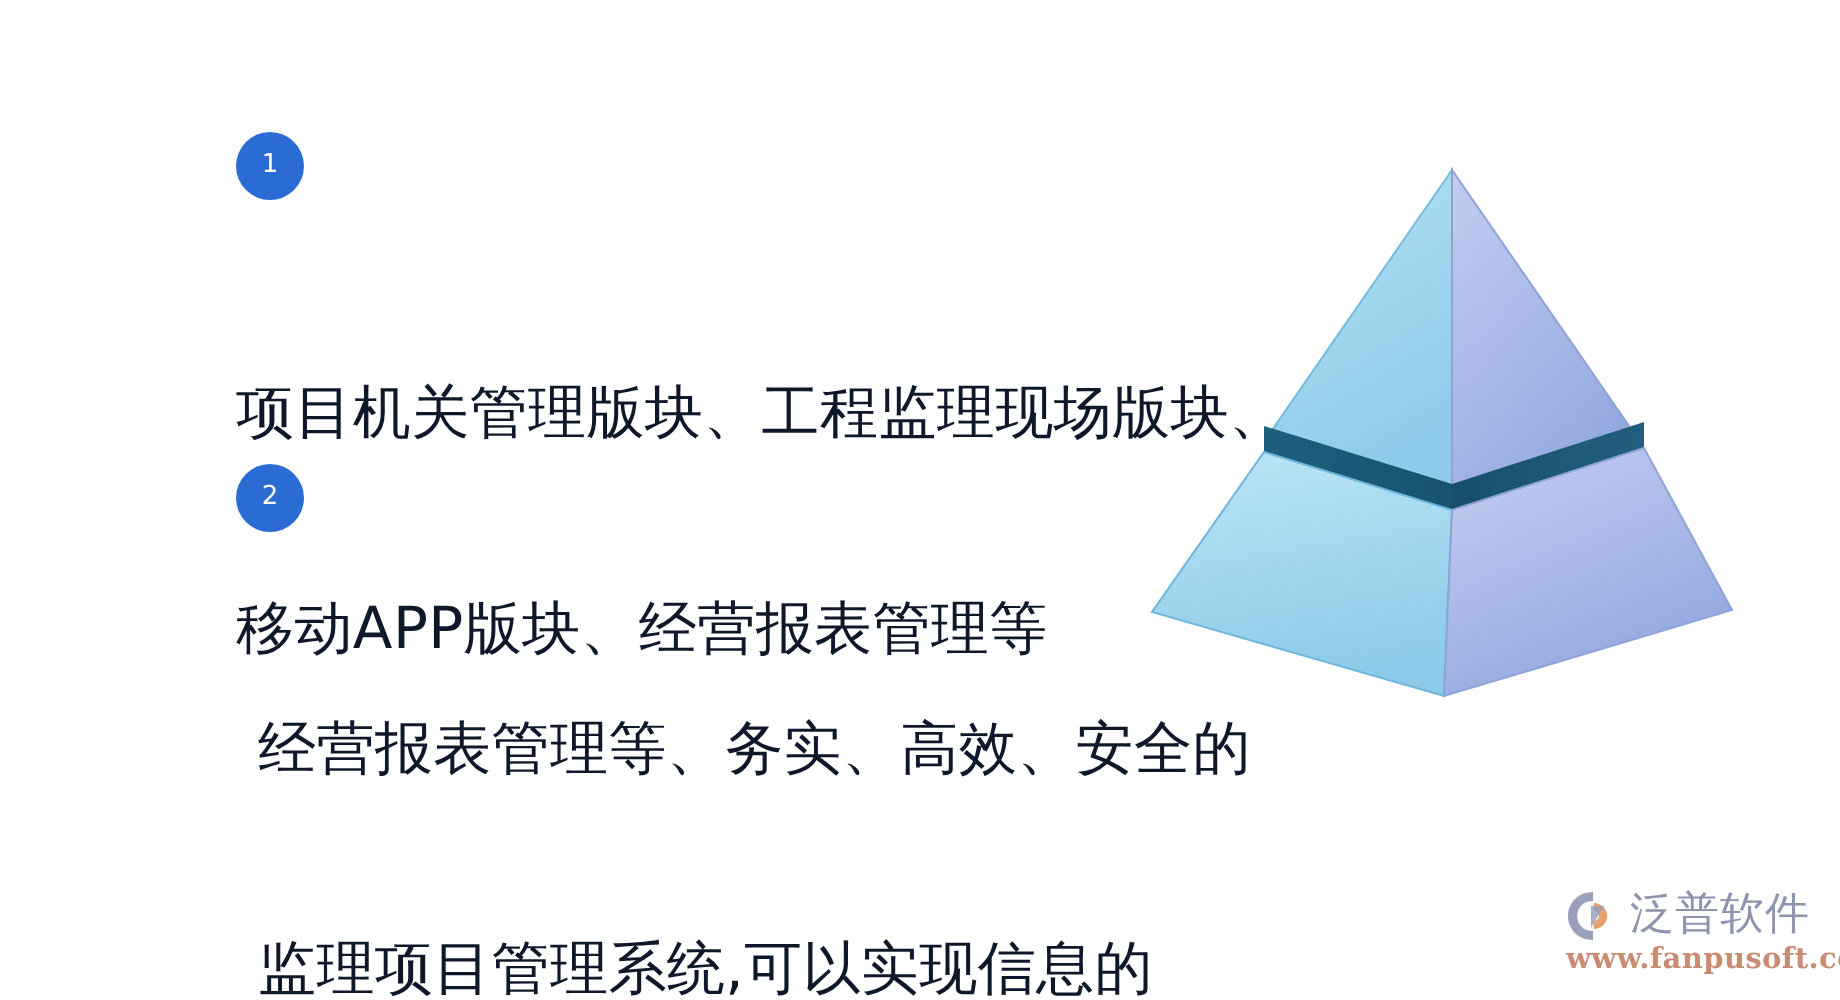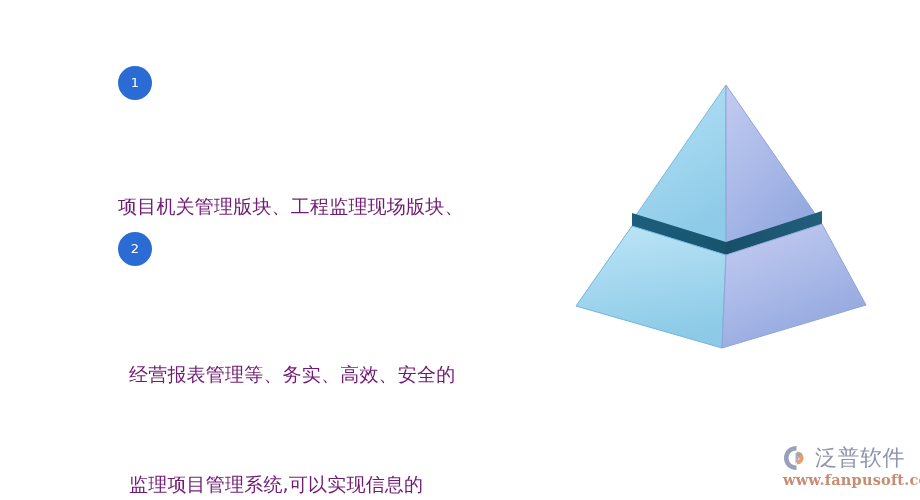--- a/index.html
+++ b/index.html
@@ -36,22 +36,22 @@
     text-align: center;
     font-family: "DejaVu Sans", "Liberation Sans", sans-serif;
     letter-spacing: 0;
   }
   #badge-1 { left: 118px; top: 66px; }
   #badge-2 { left: 118px; top: 232px; }
 
   
   .para {
     position: absolute;
-    color: #701a75;
-    font-size: 19px;
+    color: #0f172a;
+    font-size: 29px;
     line-height: 36px;
     font-family: "DejaVu Sans", "Liberation Sans", sans-serif;
     white-space: pre;
     letter-spacing: 0.2px;
   }
   #para-1 { left: 118px; top: 116px; }
   #para-2 { left: 129px; top: 283px; line-height: 36.5px; }
   .para .line { display: block; }
 
   
@@ -109,20 +109,21 @@
 </style>
 </head>
 <body>
 
 <div id="slide">
 
   <div class="badge" id="badge-1">1</div>
 
   <div class="para" id="para-1">
     <span class="line">项目机关管理版块、工程监理现场版块、</span>
+    <span class="line">移动APP版块、经营报表管理等</span>
   </div>
 
   <div class="badge" id="badge-2">2</div>
 
   <div class="para" id="para-2">
     <span class="line">经营报表管理等、务实、高效、安全的</span>
     <span class="line">监理项目管理系统,可以实现信息的</span>
     
     
     

